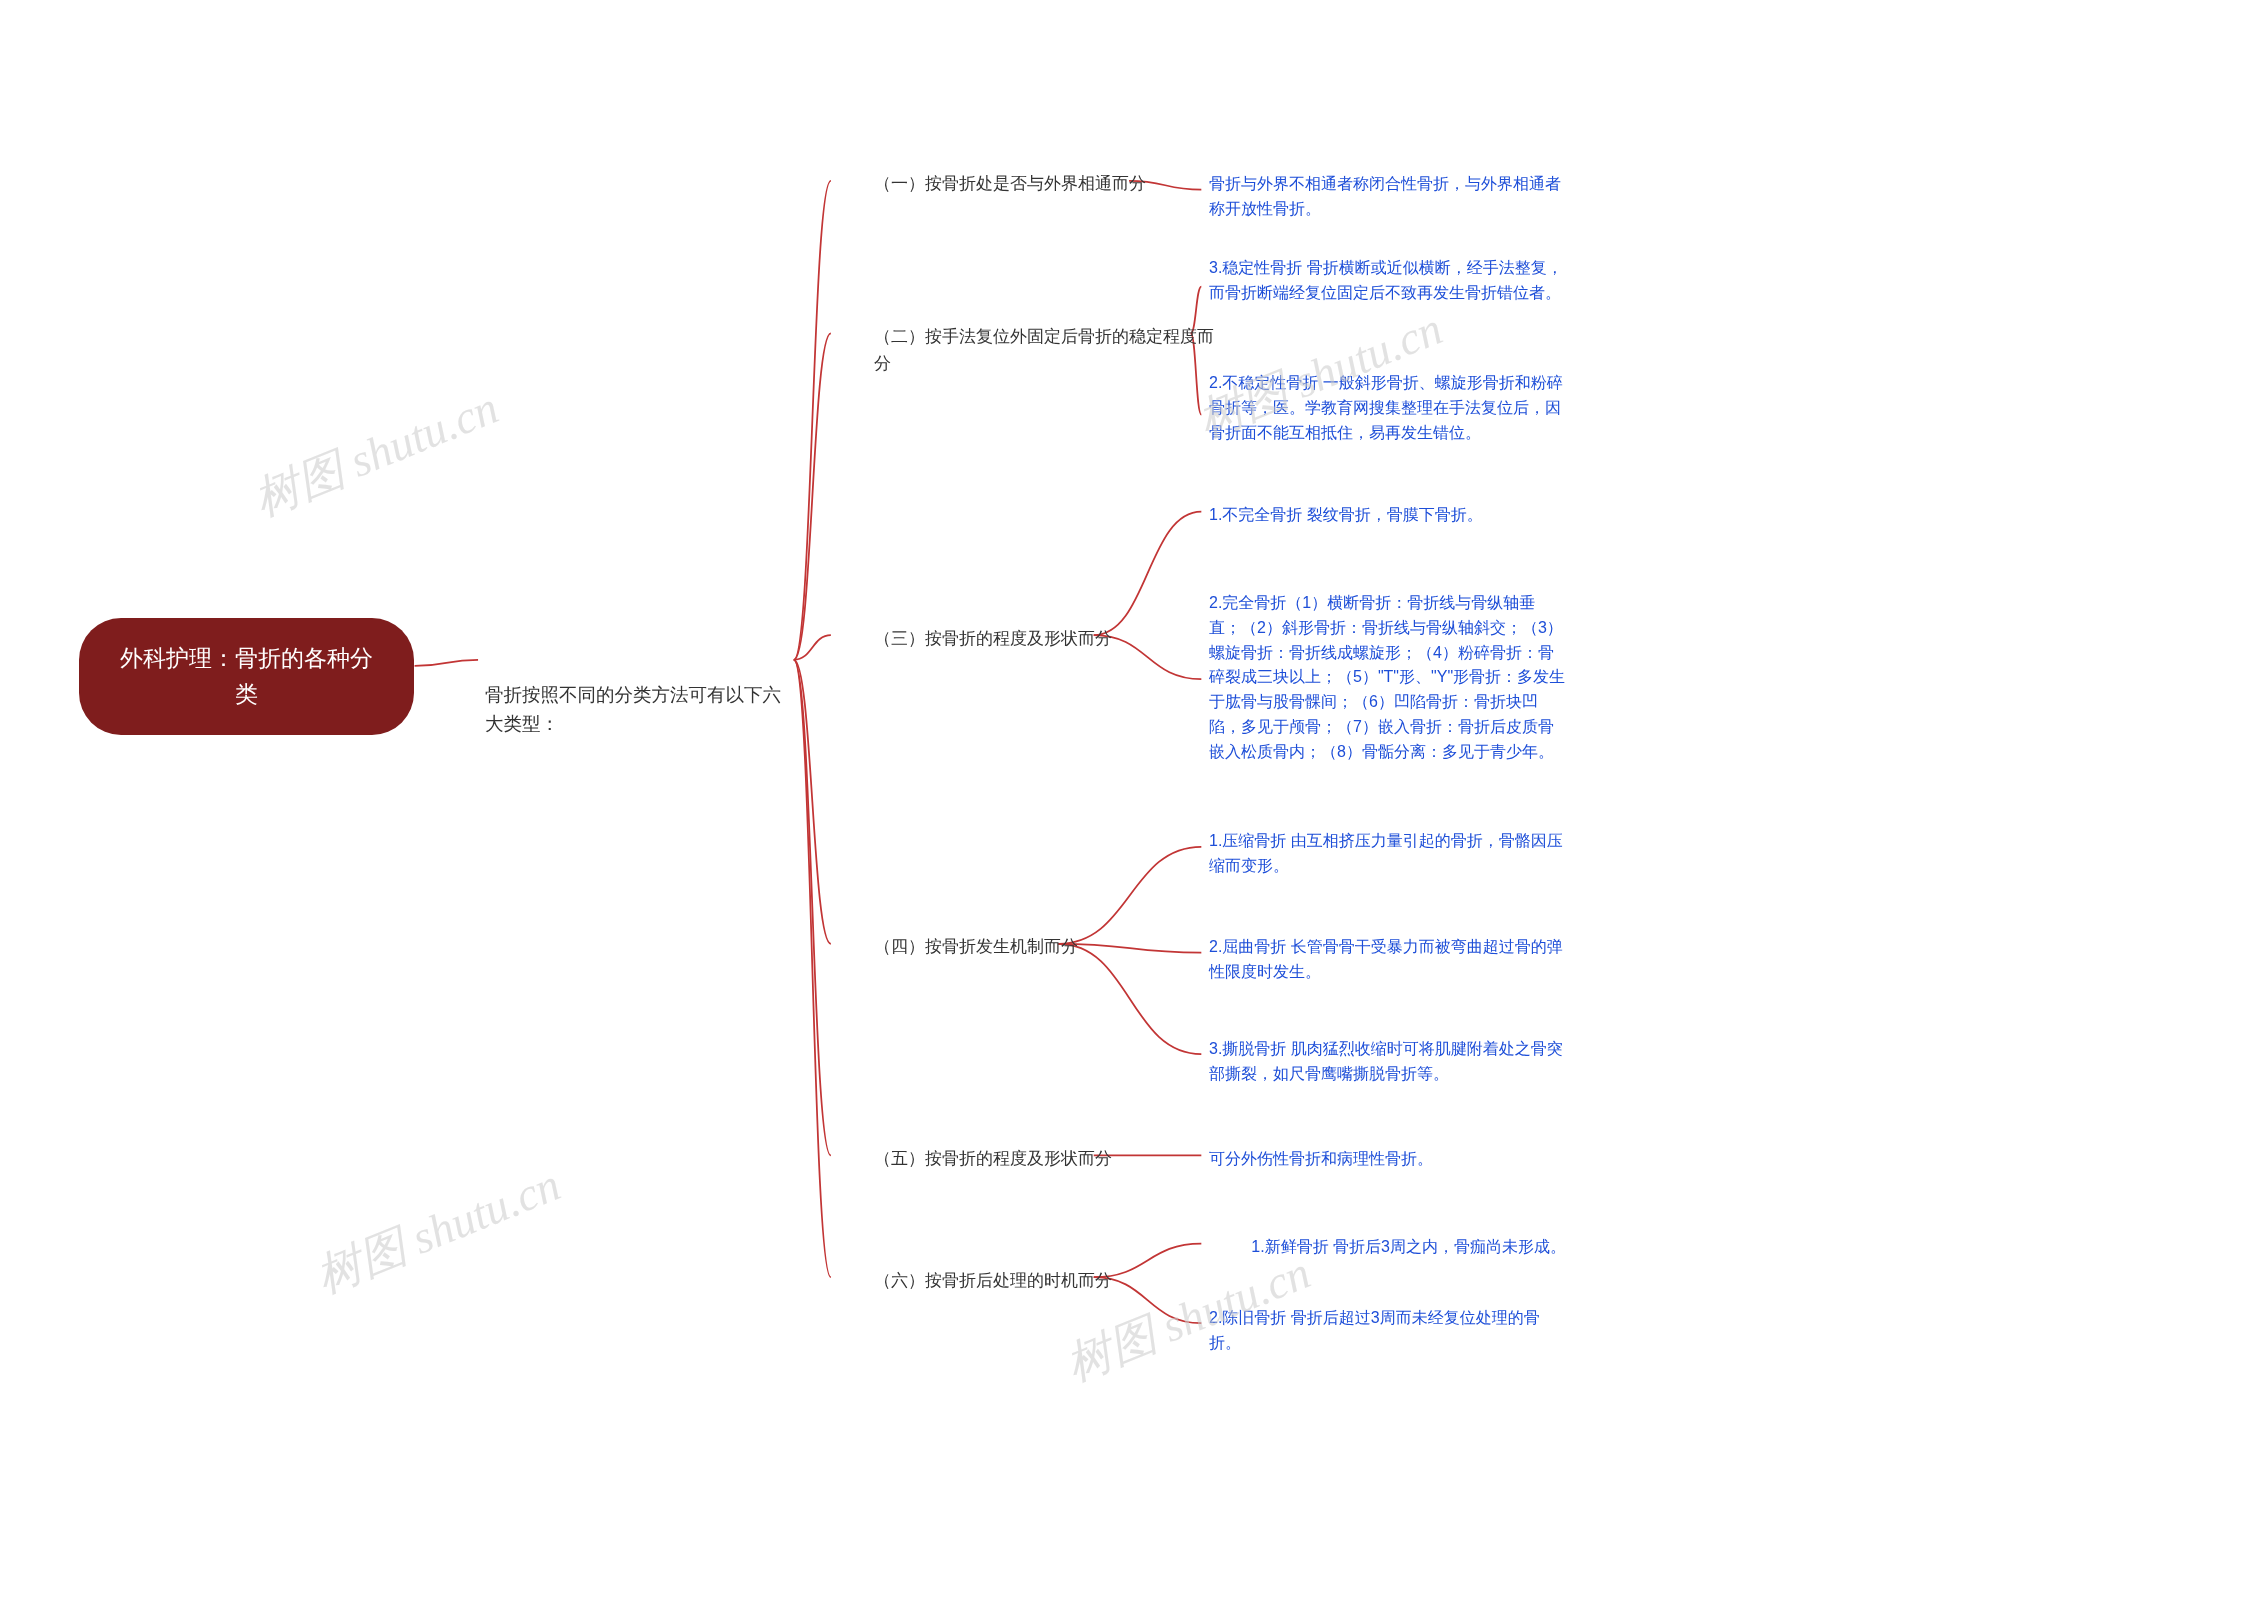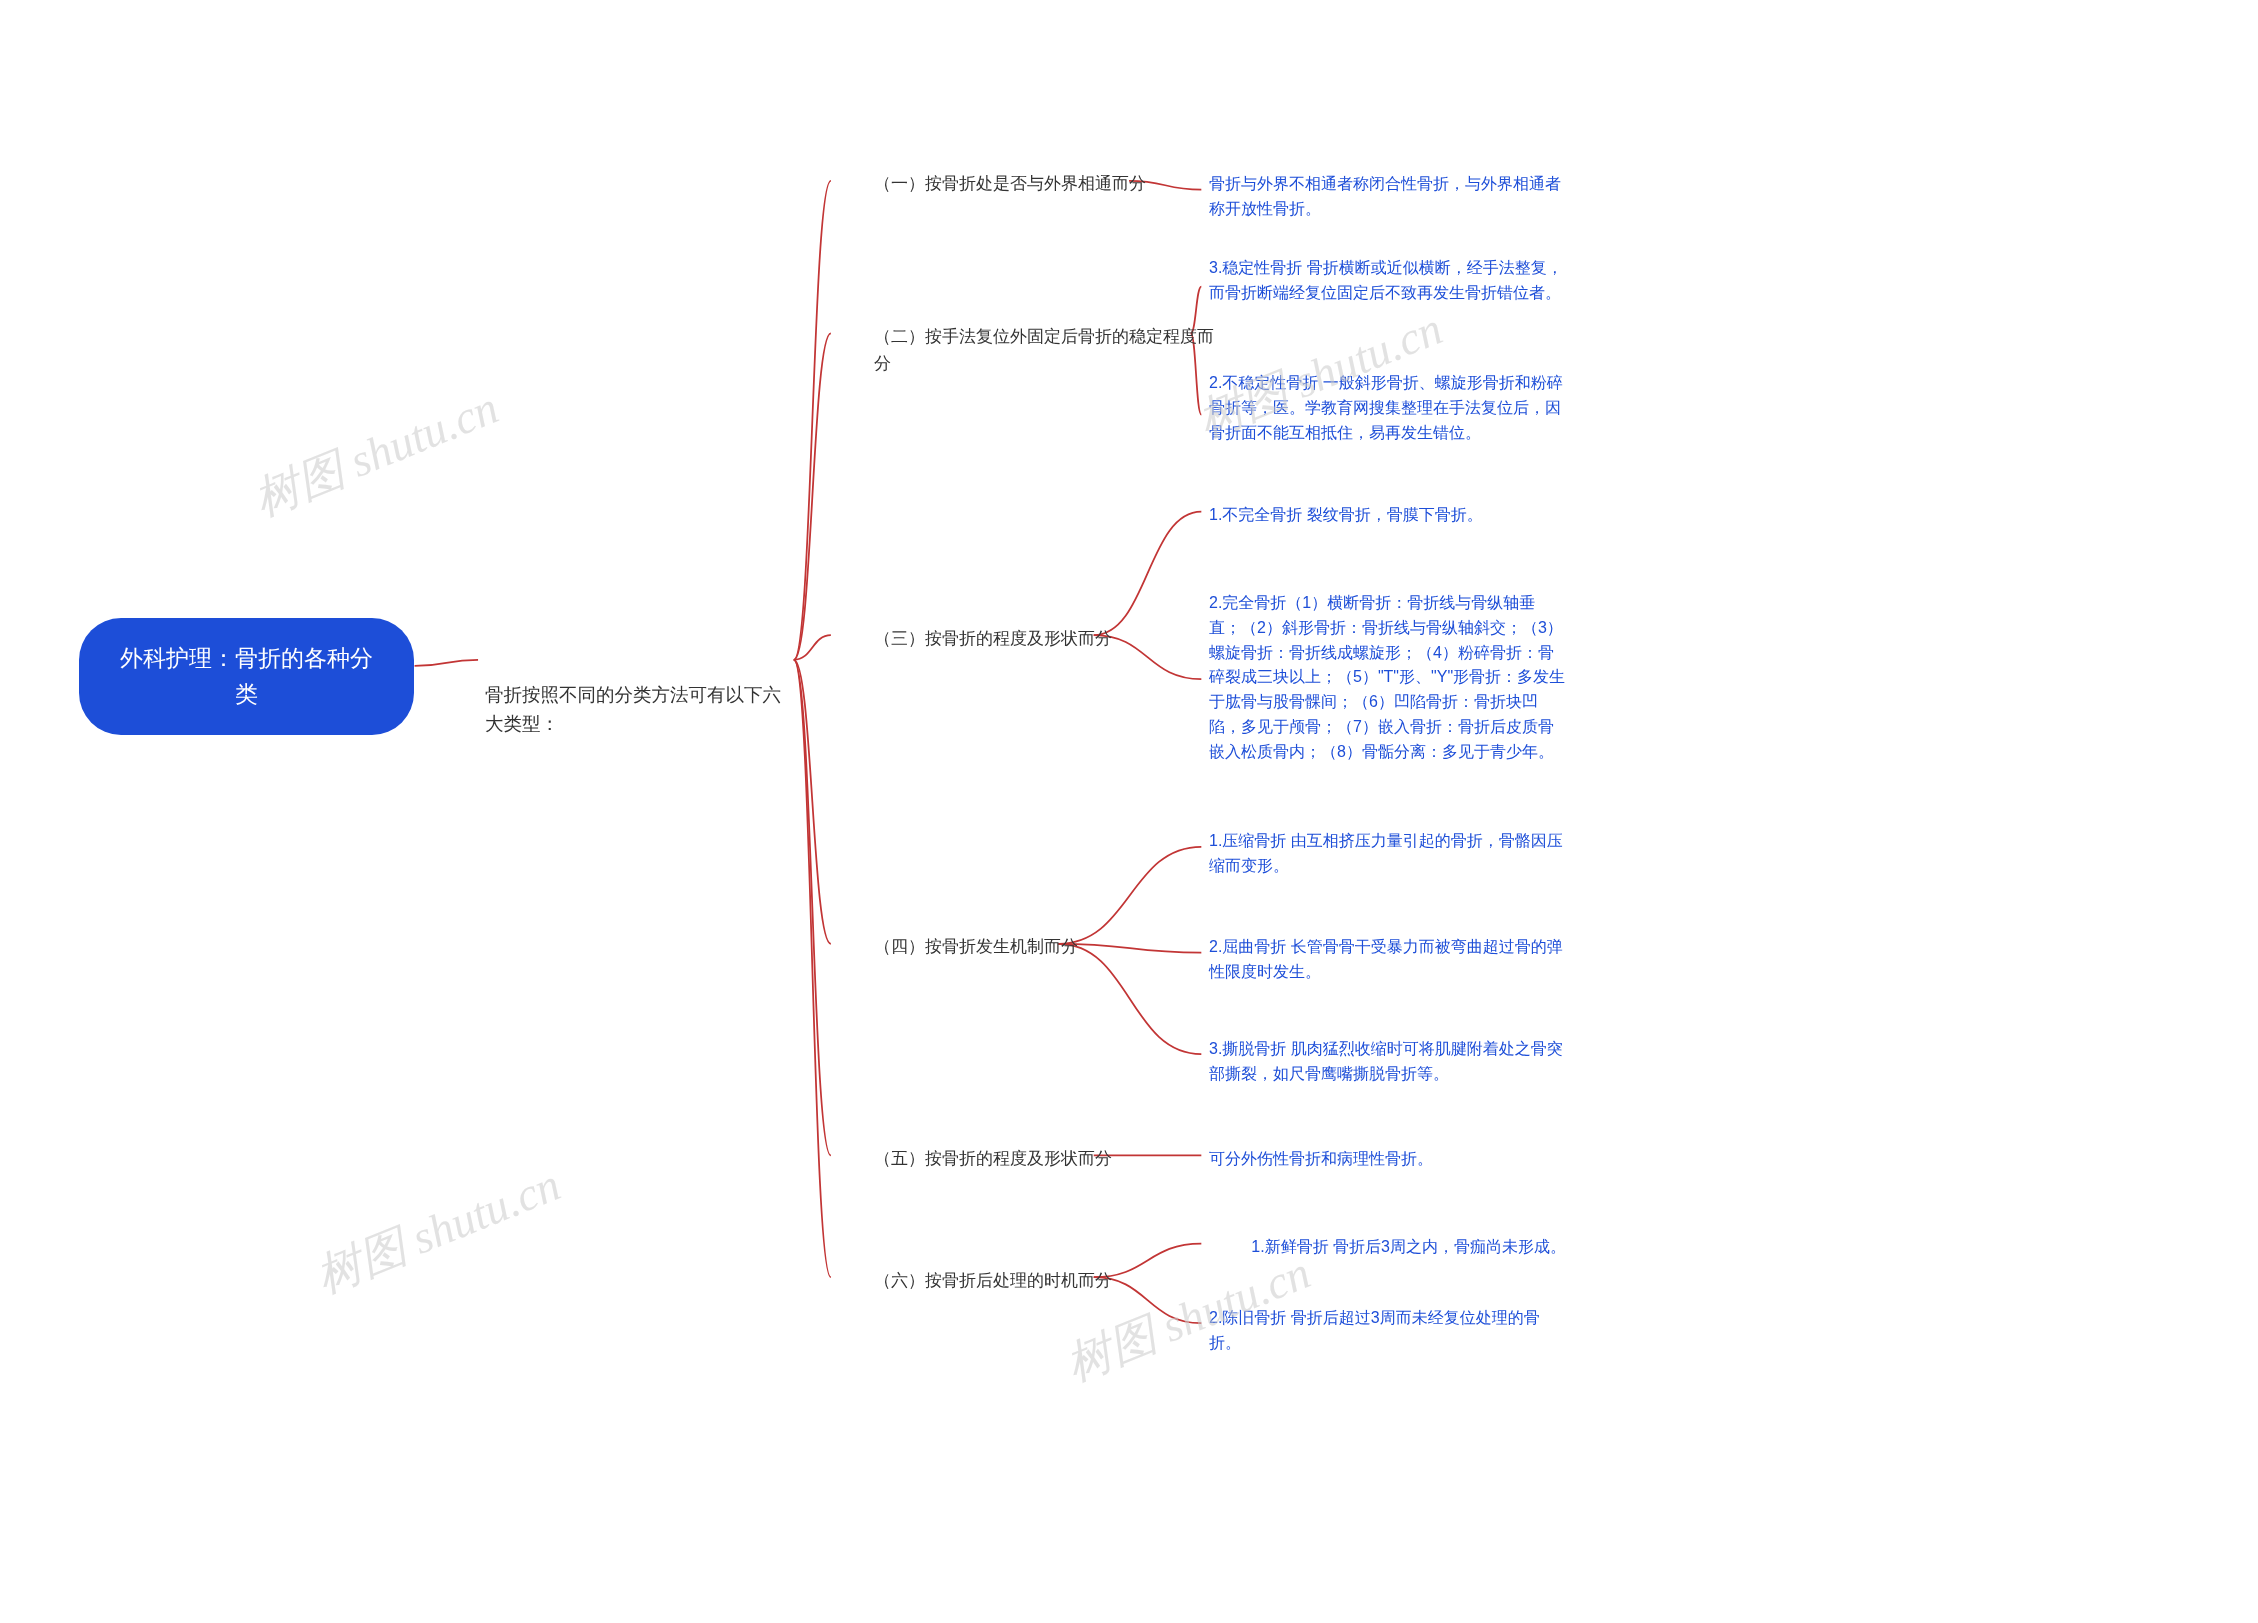--- a/index.html
+++ b/index.html
@@ -12,21 +12,21 @@
     font-size: 17px;
     color: #333;
     position: relative;
     overflow: hidden;
   }
   .node {
     position: absolute;
     box-sizing: border-box;
   }
   .root-node {
-    background: #1d4ed8;
+    background: #7f1d1d;
     color: #fff;
     border-radius: 42px;
     padding: 23px 35px;
     text-align: center;
     line-height: 1.55;
     font-size: 23px;
     width: 335px;
   }
   .level1-node {
     color: #333;

